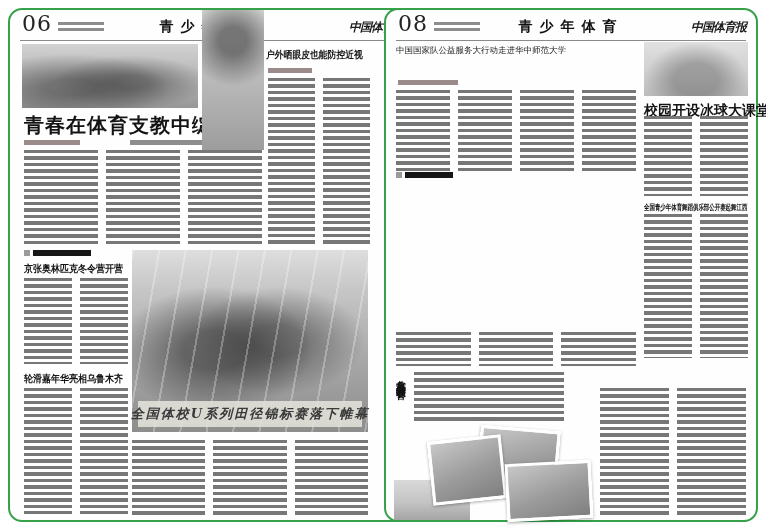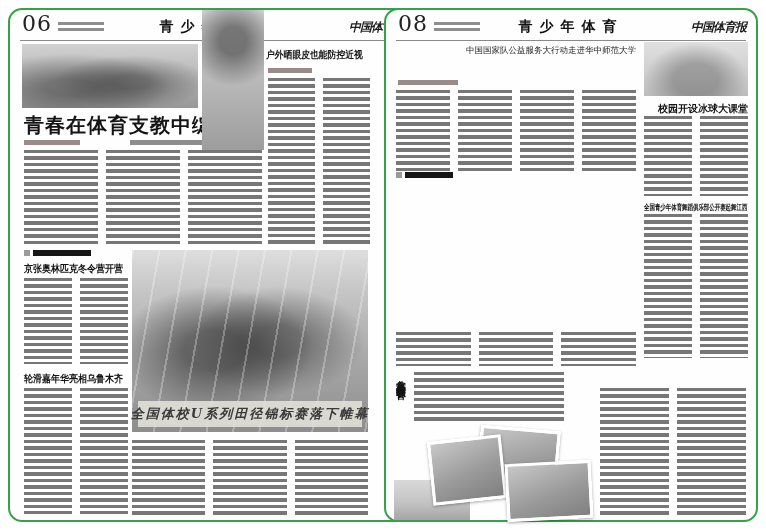--- a/index.html
+++ b/index.html
@@ -129,31 +129,31 @@
 
   <div class="page" style="left:384px;width:374px;">
     <div class="inner">
       <div class="hdr">
         <span class="pageno">08</span>
         <span class="hdr-mini sim-lt sim"></span>
         <span class="hdr-title">青少年体育</span>
         <span class="masthead">中国体育报</span>
       </div>
 
-      <div class="hl" style="left:10px;top:35px;width:240px;text-align:right;font-weight:normal;font-size:8.5px;color:#222;">中国国家队公益服务大行动走进华中师范大学</div>
+      <div class="hl" style="left:10px;top:35px;width:240px;text-align:left;font-weight:normal;font-size:8.5px;color:#222;">中国国家队公益服务大行动走进华中师范大学</div>
       <div class="byline" style="left:12px;top:70px;width:60px;"></div>
       <div class="cols" style="left:10px;top:80px;width:240px;height:82px;">
         <div class="sim"></div>
         <div class="sim"></div>
         <div class="sim"></div>
         <div class="sim"></div>
       </div>
 
       <div class="photo ph-rink" style="position:absolute;left:258px;top:32px;width:104px;height:54px;"></div>
-      <div class="hl" style="left:258px;top:92px;width:104px;font-size:10px;text-align:right;">校园开设冰球大课堂</div>
+      <div class="hl" style="left:258px;top:92px;width:104px;font-size:14px;text-align:right;">校园开设冰球大课堂</div>
       <div class="cols" style="left:258px;top:106px;width:104px;height:80px;">
         <div class="sim"></div>
         <div class="sim"></div>
       </div>
       <div class="hl" style="left:258px;top:192px;font-size:8px;transform:scaleX(.68);transform-origin:left;">全国青少年体育舞蹈俱乐部公开赛起舞江西</div>
       <div class="cols" style="left:258px;top:204px;width:104px;height:144px;">
         <div class="sim"></div>
         <div class="sim"></div>
       </div>
 

